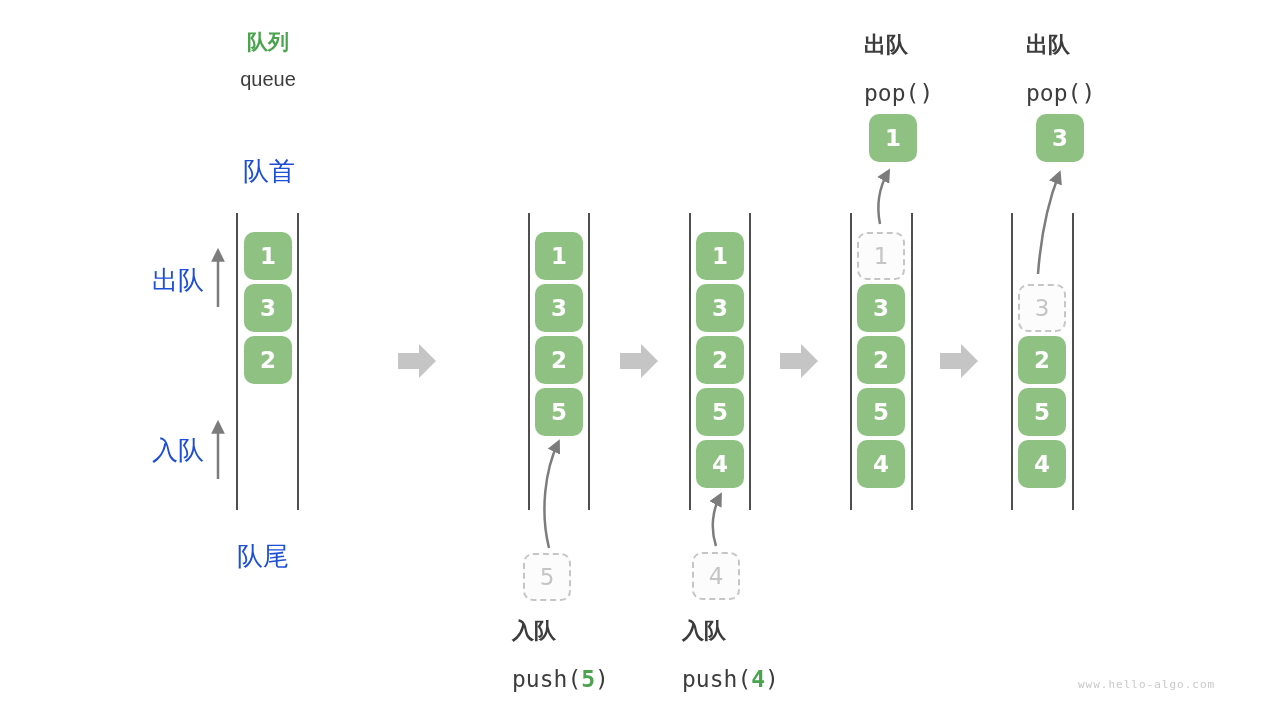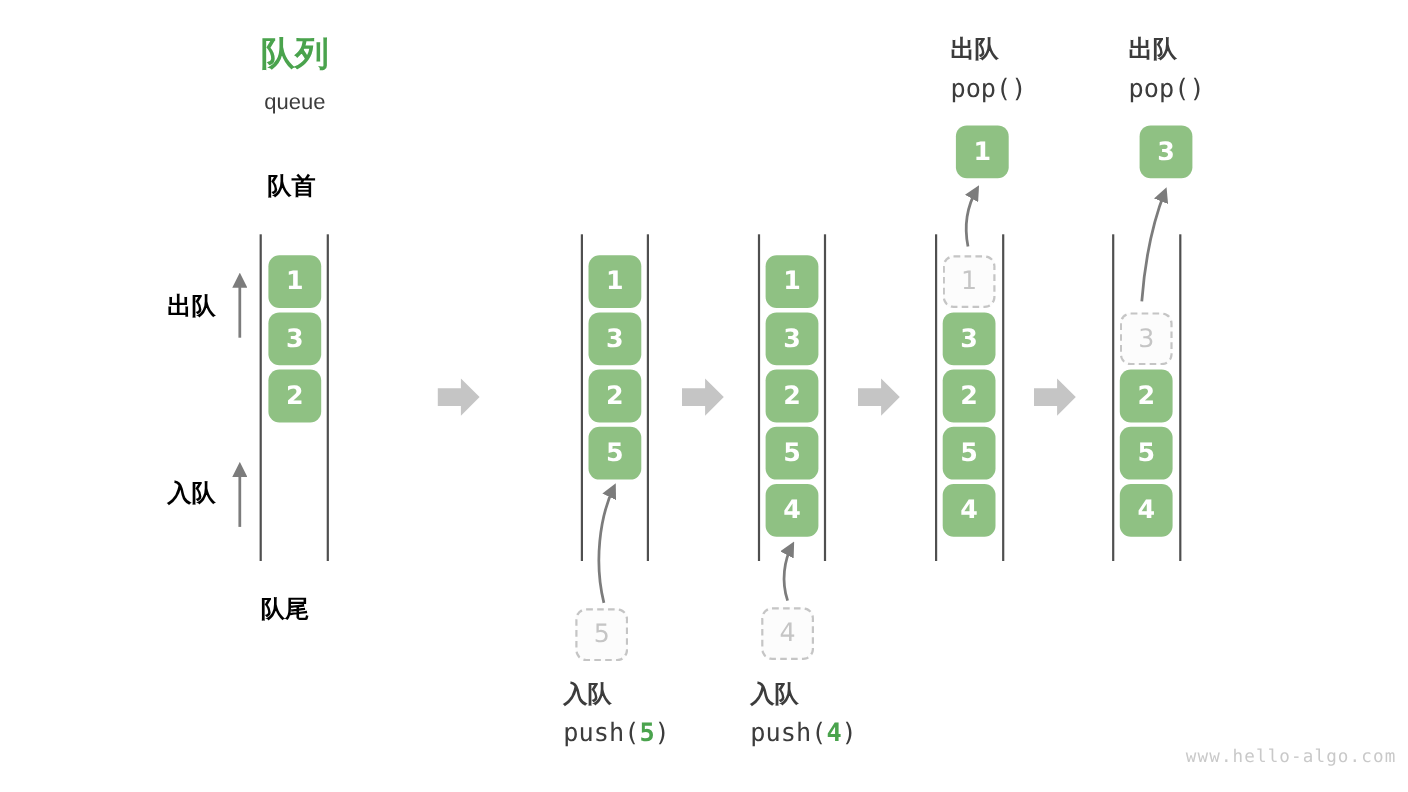--- a/index.html
+++ b/index.html
@@ -16,32 +16,32 @@
     background:#8FC183;color:#ffffff;
     font-family:"DejaVu Sans","Liberation Sans",sans-serif;
     font-size:23px;font-weight:700;
     display:flex;align-items:center;justify-content:center;
   }
   .ghost{
     background:#FCFCFC;border:2px dashed #C5C5C5;color:#C5C5C5;
     box-sizing:border-box;font-weight:400;
   }
   
-  .zh{color:#000000;font-weight:700;font-size:22px;white-space:nowrap;}
+  .zh{color:#1d4ed8;font-weight:400;font-size:26px;white-space:nowrap;}
   .zh-med{color:#3C3C3C;font-weight:600;font-size:22px;white-space:nowrap;}
-  .title-zh{color:#4AA34D;font-weight:700;font-size:31px;}
+  .title-zh{color:#4AA34D;font-weight:700;font-size:21px;}
   .title-en{color:#3C3C3C;font-weight:400;font-size:20px;margin-top:12px;}
   .code{
     font-family:"DejaVu Sans Mono","Liberation Mono",monospace;
-    font-size:23px;color:#3C3C3C;white-space:nowrap;margin-top:8px;
+    font-size:23px;color:#3C3C3C;white-space:nowrap;margin-top:20px;
   }
   .code .arg{color:#4AA34D;font-weight:700;}
   .watermark{
     font-family:"DejaVu Sans Mono","Liberation Mono",monospace;
-    font-size:16px;color:#C9C9C9;letter-spacing:1px;
+    font-size:11px;color:#C9C9C9;letter-spacing:1px;
   }
   svg.overlay{position:absolute;left:0;top:0;pointer-events:none;}
 </style>
 </head>
 <body>
 
 <div class="canvas">
 
   <div class="abs" style="left:228px;top:28px;width:80px;text-align:center;">
     <div class="title-zh">队列</div>

